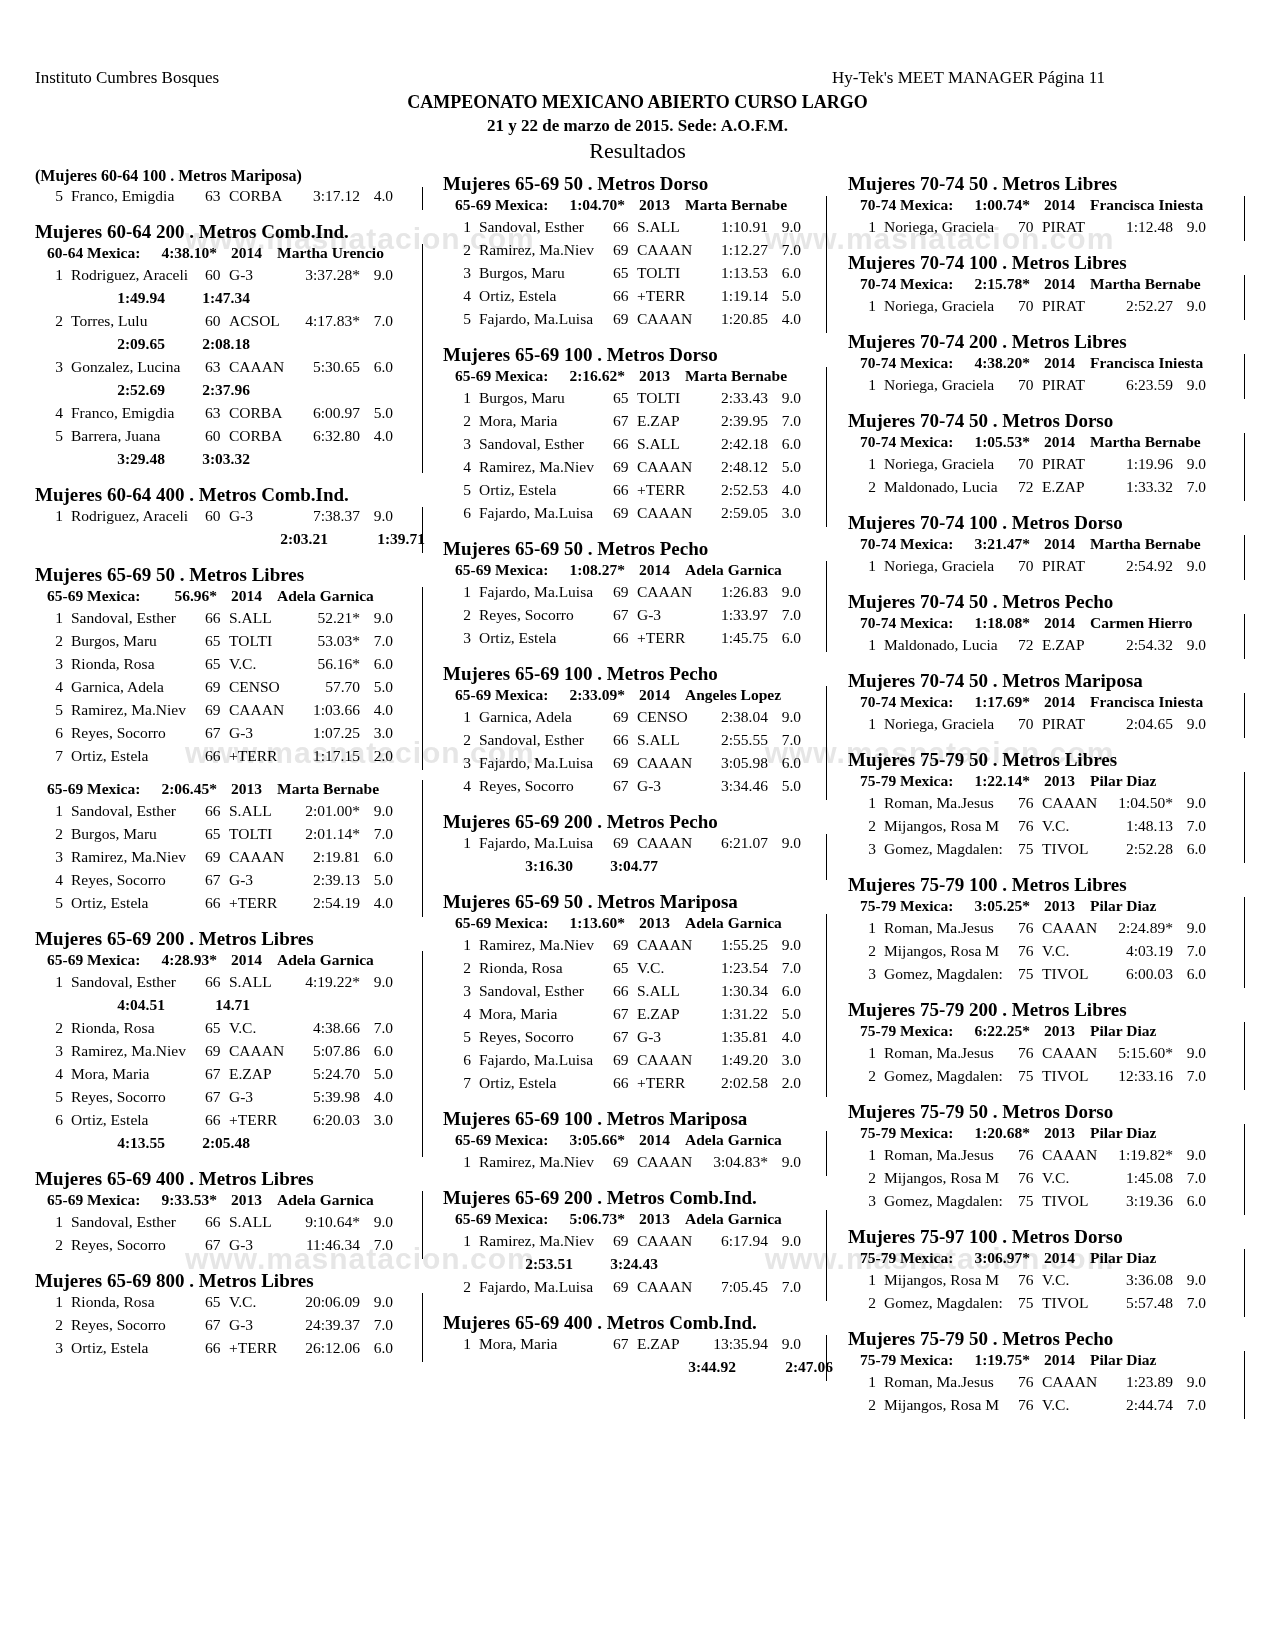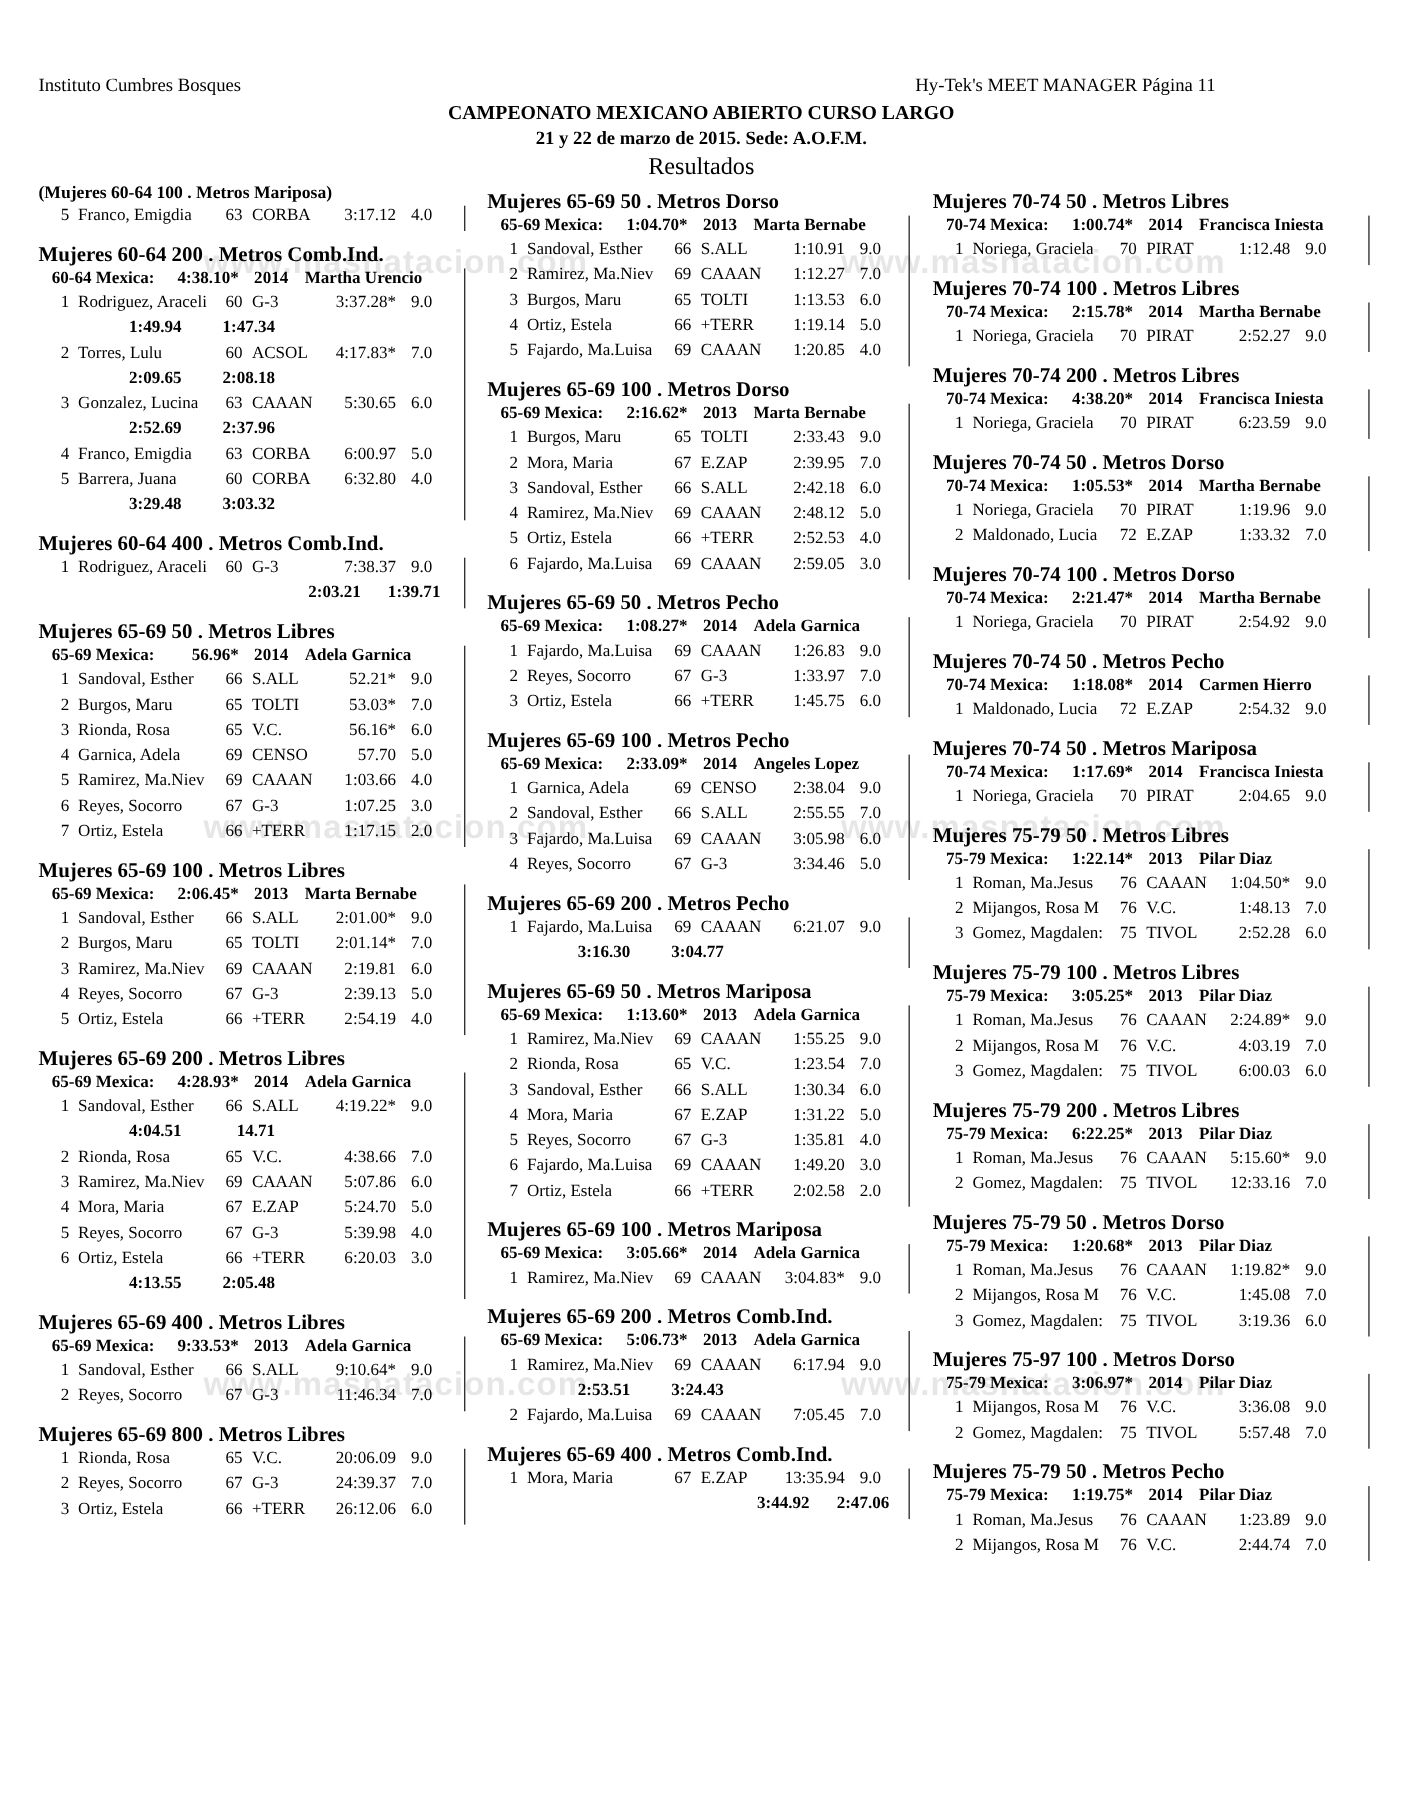--- a/index.html
+++ b/index.html
@@ -42,21 +42,21 @@
   .row .name{position:absolute;left:36px;width:136px;overflow:hidden;}
   .row .age{position:absolute;left:170px;}
   .row .team{position:absolute;left:194px;}
   .row .time{position:absolute;left:240px;width:85px;text-align:right;}
   .row .pts{position:absolute;left:320px;width:38px;text-align:right;}
 
   .splits{position:relative;height:23px;font-size:15.5px;font-weight:bold;}
   .splits.left .s1{position:absolute;left:30px;width:100px;text-align:right;}
   .splits.left .s2{position:absolute;left:130px;width:85px;text-align:right;}
   .splits.right .s1{position:absolute;left:193px;width:100px;text-align:right;}
-  .splits.right .s2{position:absolute;left:293px;width:97px;text-align:center;}
+  .splits.right .s2{position:absolute;left:293px;width:97px;text-align:right;}
 </style>
 </head>
 <body>
 
 <div class="page">
   <div class="watermark" style="top:222px;"><span>www.masnatacion.com</span><span>www.masnatacion.com</span><span>www.masnatacion.com</span></div>
   <div class="watermark" style="top:736px;"><span>www.masnatacion.com</span><span>www.masnatacion.com</span><span>www.masnatacion.com</span></div>
   <div class="watermark" style="top:1242px;"><span>www.masnatacion.com</span><span>www.masnatacion.com</span><span>www.masnatacion.com</span></div>
 
   <div class="hdr-left">Instituto Cumbres Bosques</div>
@@ -224,21 +224,20 @@
             <span class="place">7</span>
             <span class="name">Ortiz, Estela</span>
             <span class="age">66</span>
             <span class="team">+TERR</span>
             <span class="time">1:17.15</span>
             <span class="pts">2.0</span>
           </div>
         </div>
       </div>
       <div class="section">
-        <div class="evt-heading">Mujeres 65-69 100 . Metros Libres</div>
         <div class="section-body">
           <div class="record">
             <span class="r-label">65-69 Mexica:</span>
             <span class="r-time">2:06.45*</span>
             <span class="r-year">2013</span>
             <span class="r-holder">Marta Bernabe</span>
           </div>
           <div class="row">
             <span class="place">1</span>
             <span class="name">Sandoval, Esther</span>
@@ -829,21 +828,21 @@
             <span class="time">1:33.32</span>
             <span class="pts">7.0</span>
           </div>
         </div>
       </div>
       <div class="section">
         <div class="evt-heading">Mujeres 70-74 100 . Metros Dorso</div>
         <div class="section-body">
           <div class="record">
             <span class="r-label">70-74 Mexica:</span>
-            <span class="r-time">2:21.47*</span>
+            <span class="r-time">3:21.47*</span>
             <span class="r-year">2014</span>
             <span class="r-holder">Martha Bernabe</span>
           </div>
           <div class="row">
             <span class="place">1</span>
             <span class="name">Noriega, Graciela</span>
             <span class="age">70</span>
             <span class="team">PIRAT</span>
             <span class="time">2:54.92</span>
             <span class="pts">9.0</span>

